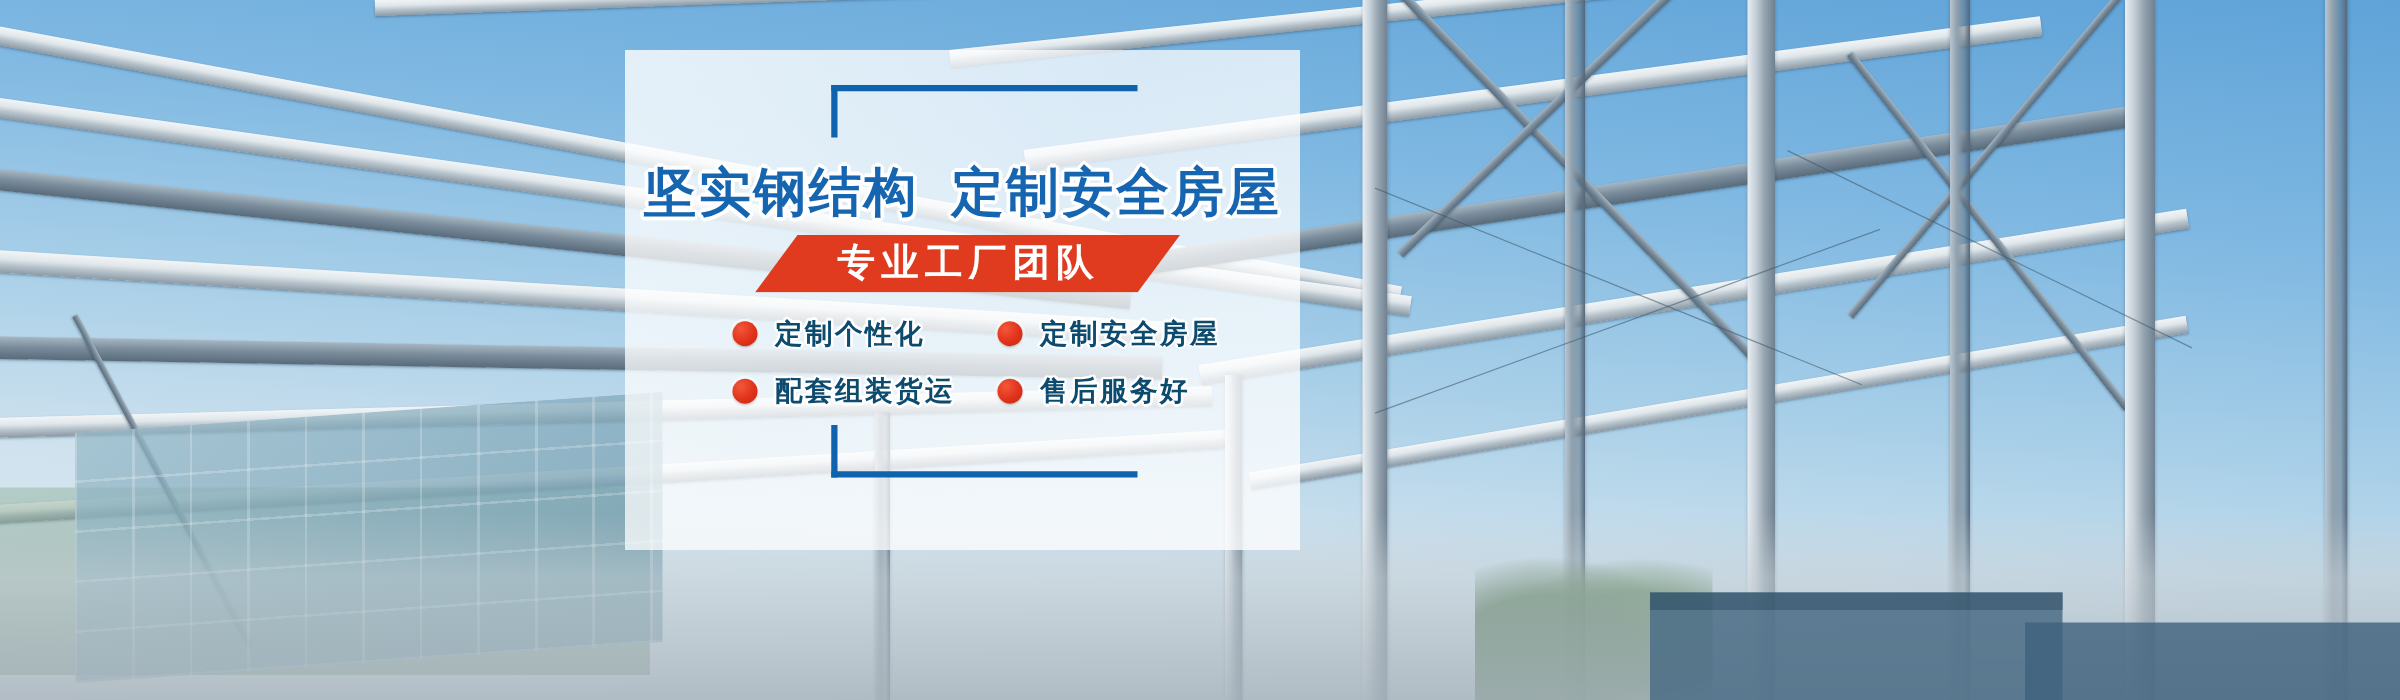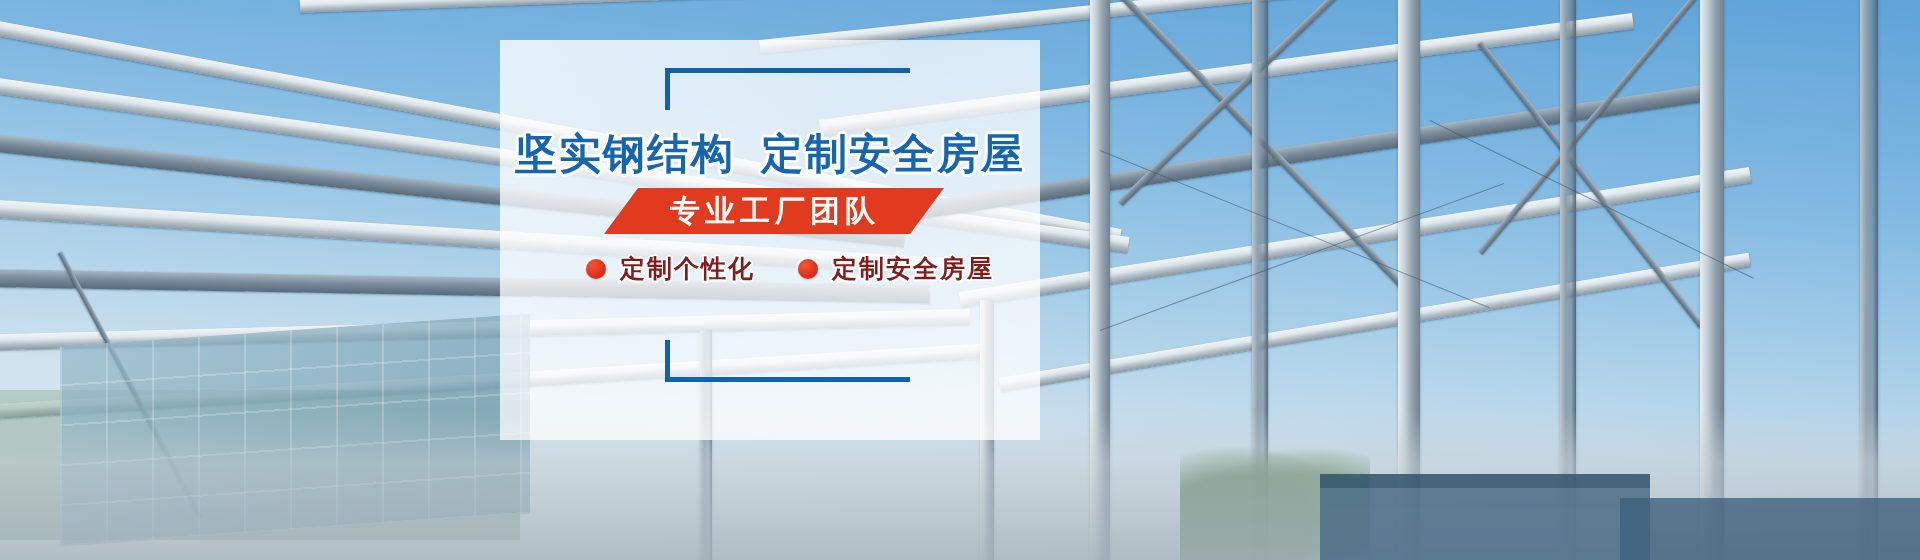--- a/index.html
+++ b/index.html
@@ -105,21 +105,21 @@
   .brow{display:flex;align-items:center;margin-bottom:16px;}
   .bitem{display:flex;align-items:center;}
   .bitem.first{width:212px;}
   .dot{
     width:20px;height:20px;border-radius:50%;
     background:radial-gradient(circle at 34% 30%,#f3573a 0%,#e0321a 55%,#c52812 100%);
     box-shadow:0 1px 2px rgba(0,0,0,.28), 0 0 0 2px rgba(255,255,255,.55);
     flex:0 0 auto;
   }
   .blabel{
-    margin-left:14px;color:#7f1d1d;font-size:25px;font-weight:700;letter-spacing:2px;
+    margin-left:14px;color:#0c4a6e;font-size:22px;font-weight:700;letter-spacing:2px;
     white-space:nowrap;
     text-shadow:-1.5px -1.5px 0 #fff,1.5px -1.5px 0 #fff,-1.5px 1.5px 0 #fff,1.5px 1.5px 0 #fff,
                  0 -2px 0 #fff,0 2px 0 #fff,-2px 0 0 #fff,2px 0 0 #fff;
   }
 </style>
 </head>
 <body>
 
 <div class="banner">
 
@@ -225,20 +225,30 @@
       <div class="brow">
         <div class="bitem first">
           <span class="dot"></span>
           <span class="blabel">定制个性化</span>
         </div>
         <div class="bitem">
           <span class="dot"></span>
           <span class="blabel">定制安全房屋</span>
         </div>
       </div>
+      <div class="brow">
+        <div class="bitem first">
+          <span class="dot"></span>
+          <span class="blabel">配套组装货运</span>
+        </div>
+        <div class="bitem">
+          <span class="dot"></span>
+          <span class="blabel">售后服务好</span>
+        </div>
+      </div>
     </div>
 
     <div class="bracket bracket-bl">
       <span class="h"></span>
       <span class="v"></span>
     </div>
 
   </div>
 </div>
 

